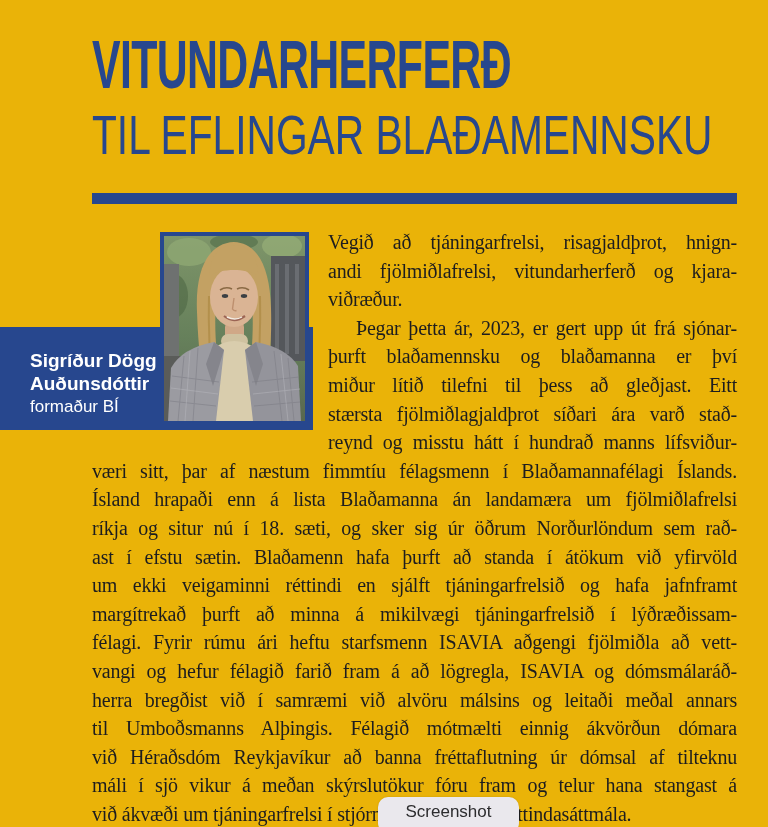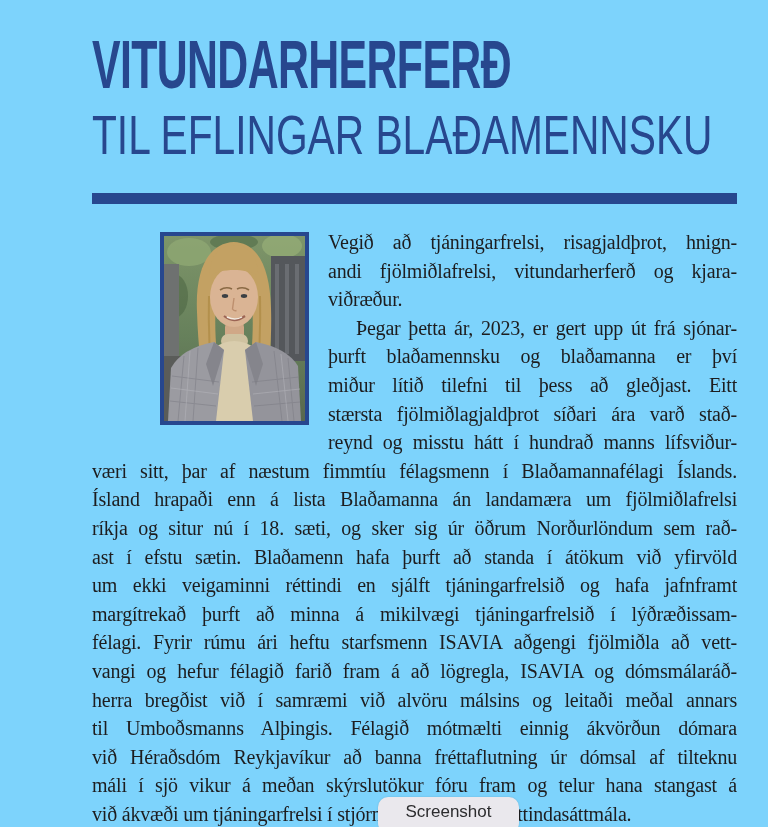--- a/index.html
+++ b/index.html
@@ -1,17 +1,17 @@
 <!DOCTYPE html>
 <html><head>
 <meta charset="utf-8">
 <style>
   html,body{margin:0;padding:0;background:#ffffff;}
   #page{
-    position:relative;width:768px;height:827px;background:#7dd3fc;
+    position:relative;width:768px;height:827px;background:#eab308;
     overflow:hidden;font-family:"Liberation Serif",serif;
   }
   
   .title{
     position:absolute;left:92px;top:30px;
     font-family:"Liberation Sans",sans-serif;font-weight:bold;
     font-size:68px;line-height:68px;letter-spacing:-1px;
     color:var(--blue);white-space:nowrap;
     transform:scaleX(0.63);transform-origin:0 50%;
   }
@@ -65,20 +65,25 @@
 </style>
 </head>
 <body>
 
 <div id="page">
 
   <div class="title">VITUNDARHERFERÐ</div>
   <div class="subtitle">TIL EFLINGAR BLAÐAMENNSKU</div>
   <div class="rule"></div>
 
+  <div class="author-box">
+    <div class="name">Sigríður Dögg</div>
+    <div class="name">Auðunsdóttir</div>
+    <div class="role">formaður BÍ</div>
+  </div>
 
   <div class="photo">
     <svg viewBox="0 0 141 185" xmlns="http://www.w3.org/2000/svg">
       <defs>
         <linearGradient id="bgGreen" x1="0" y1="0" x2="0" y2="1">
           <stop offset="0" stop-color="#7e9569"></stop>
           <stop offset="0.55" stop-color="#66805b"></stop>
           <stop offset="1" stop-color="#59684f"></stop>
         </linearGradient>
       </defs>

